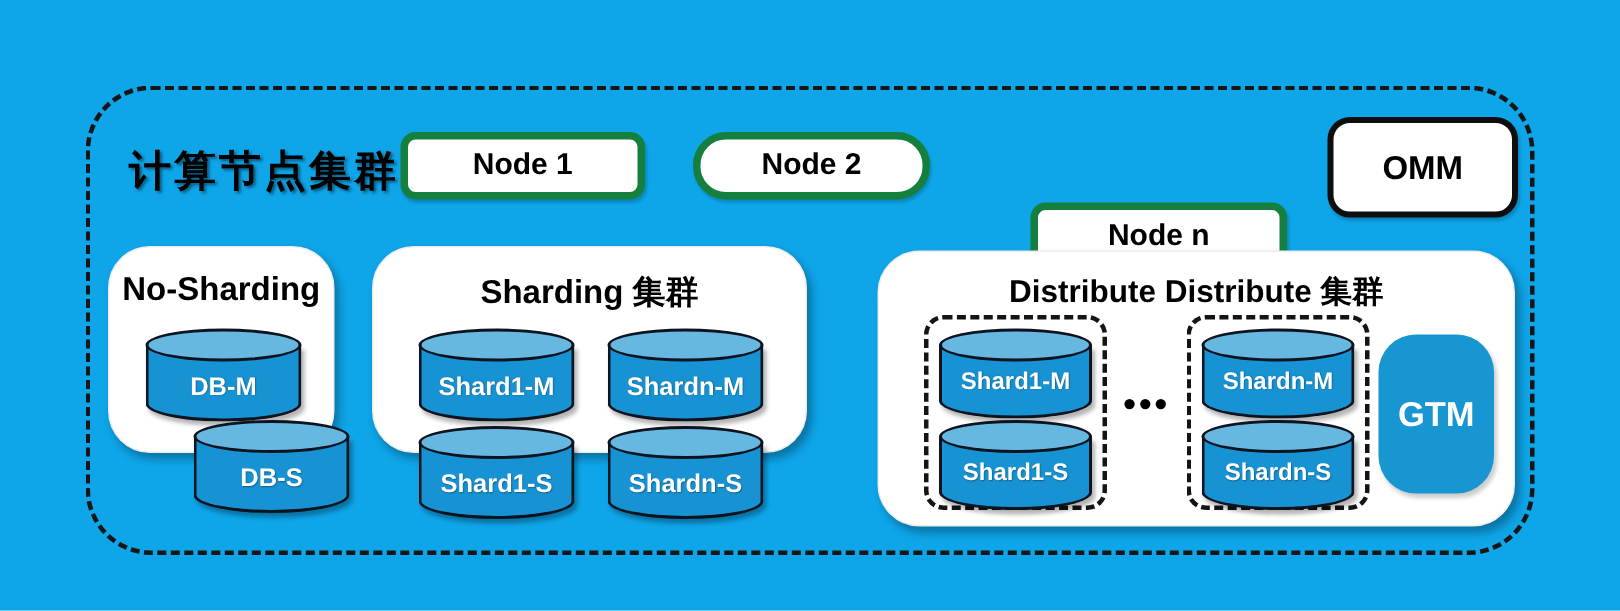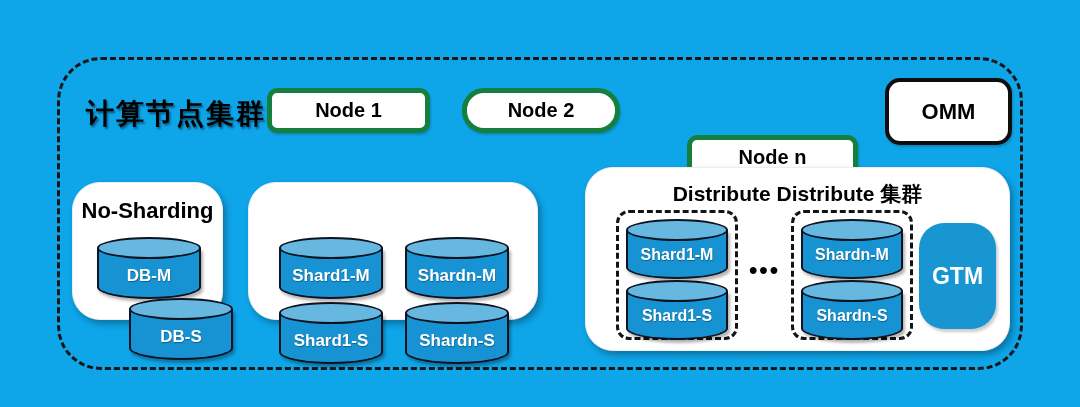--- a/index.html
+++ b/index.html
@@ -39,21 +39,21 @@
   .omm-box {
     position: absolute; left: 885px; top: 78px; width: 127px; height: 67px;
     background: #fff; border: 4px solid #0e0e0e; border-radius: 15px;
     display: flex; align-items: center; justify-content: center;
     font-size: 22px; font-weight: bold; color: #000;
     box-shadow: 1px 2px 2px rgba(0,0,0,0.18);
   }
 
   
   .panel {
-    position: absolute; top: 182px; height: 138px; background: #ffffff;
+    position: absolute; top: 164px; height: 138px; background: #ffffff;
     border: 1px solid #ededed; border-radius: 28px;
     box-shadow: 3px 4px 6px rgba(0,0,0,0.30);
   }
   .panel-no-sharding { left: 72px;  width: 151px; }
   .panel-sharding    { left: 248px; width: 290px; }
   .panel-distribute  { left: 585px; top: 167px; width: 425px; height: 184px; }
   .panel-title {
     position: absolute; top: 15px; left: 0; right: 0; text-align: center;
     font-size: 22px; font-weight: bold; color: #000; white-space: nowrap;
   }
@@ -139,20 +139,21 @@
       <div class="cyl-label">DB-M</div>
     </div>
     <div class="cyl db-s">
       <div class="cyl-body"></div>
       <div class="cyl-top"></div>
       <div class="cyl-label">DB-S</div>
     </div>
   </div>
 
   <div class="panel panel-sharding">
+    <div class="panel-title">Sharding 集群</div>
 
     <div class="cyl sh-c1 sh-r1">
       <div class="cyl-body"></div>
       <div class="cyl-top"></div>
       <div class="cyl-label">Shard1-M</div>
     </div>
     <div class="cyl sh-c2 sh-r1">
       <div class="cyl-body"></div>
       <div class="cyl-top"></div>
       <div class="cyl-label">Shardn-M</div>

